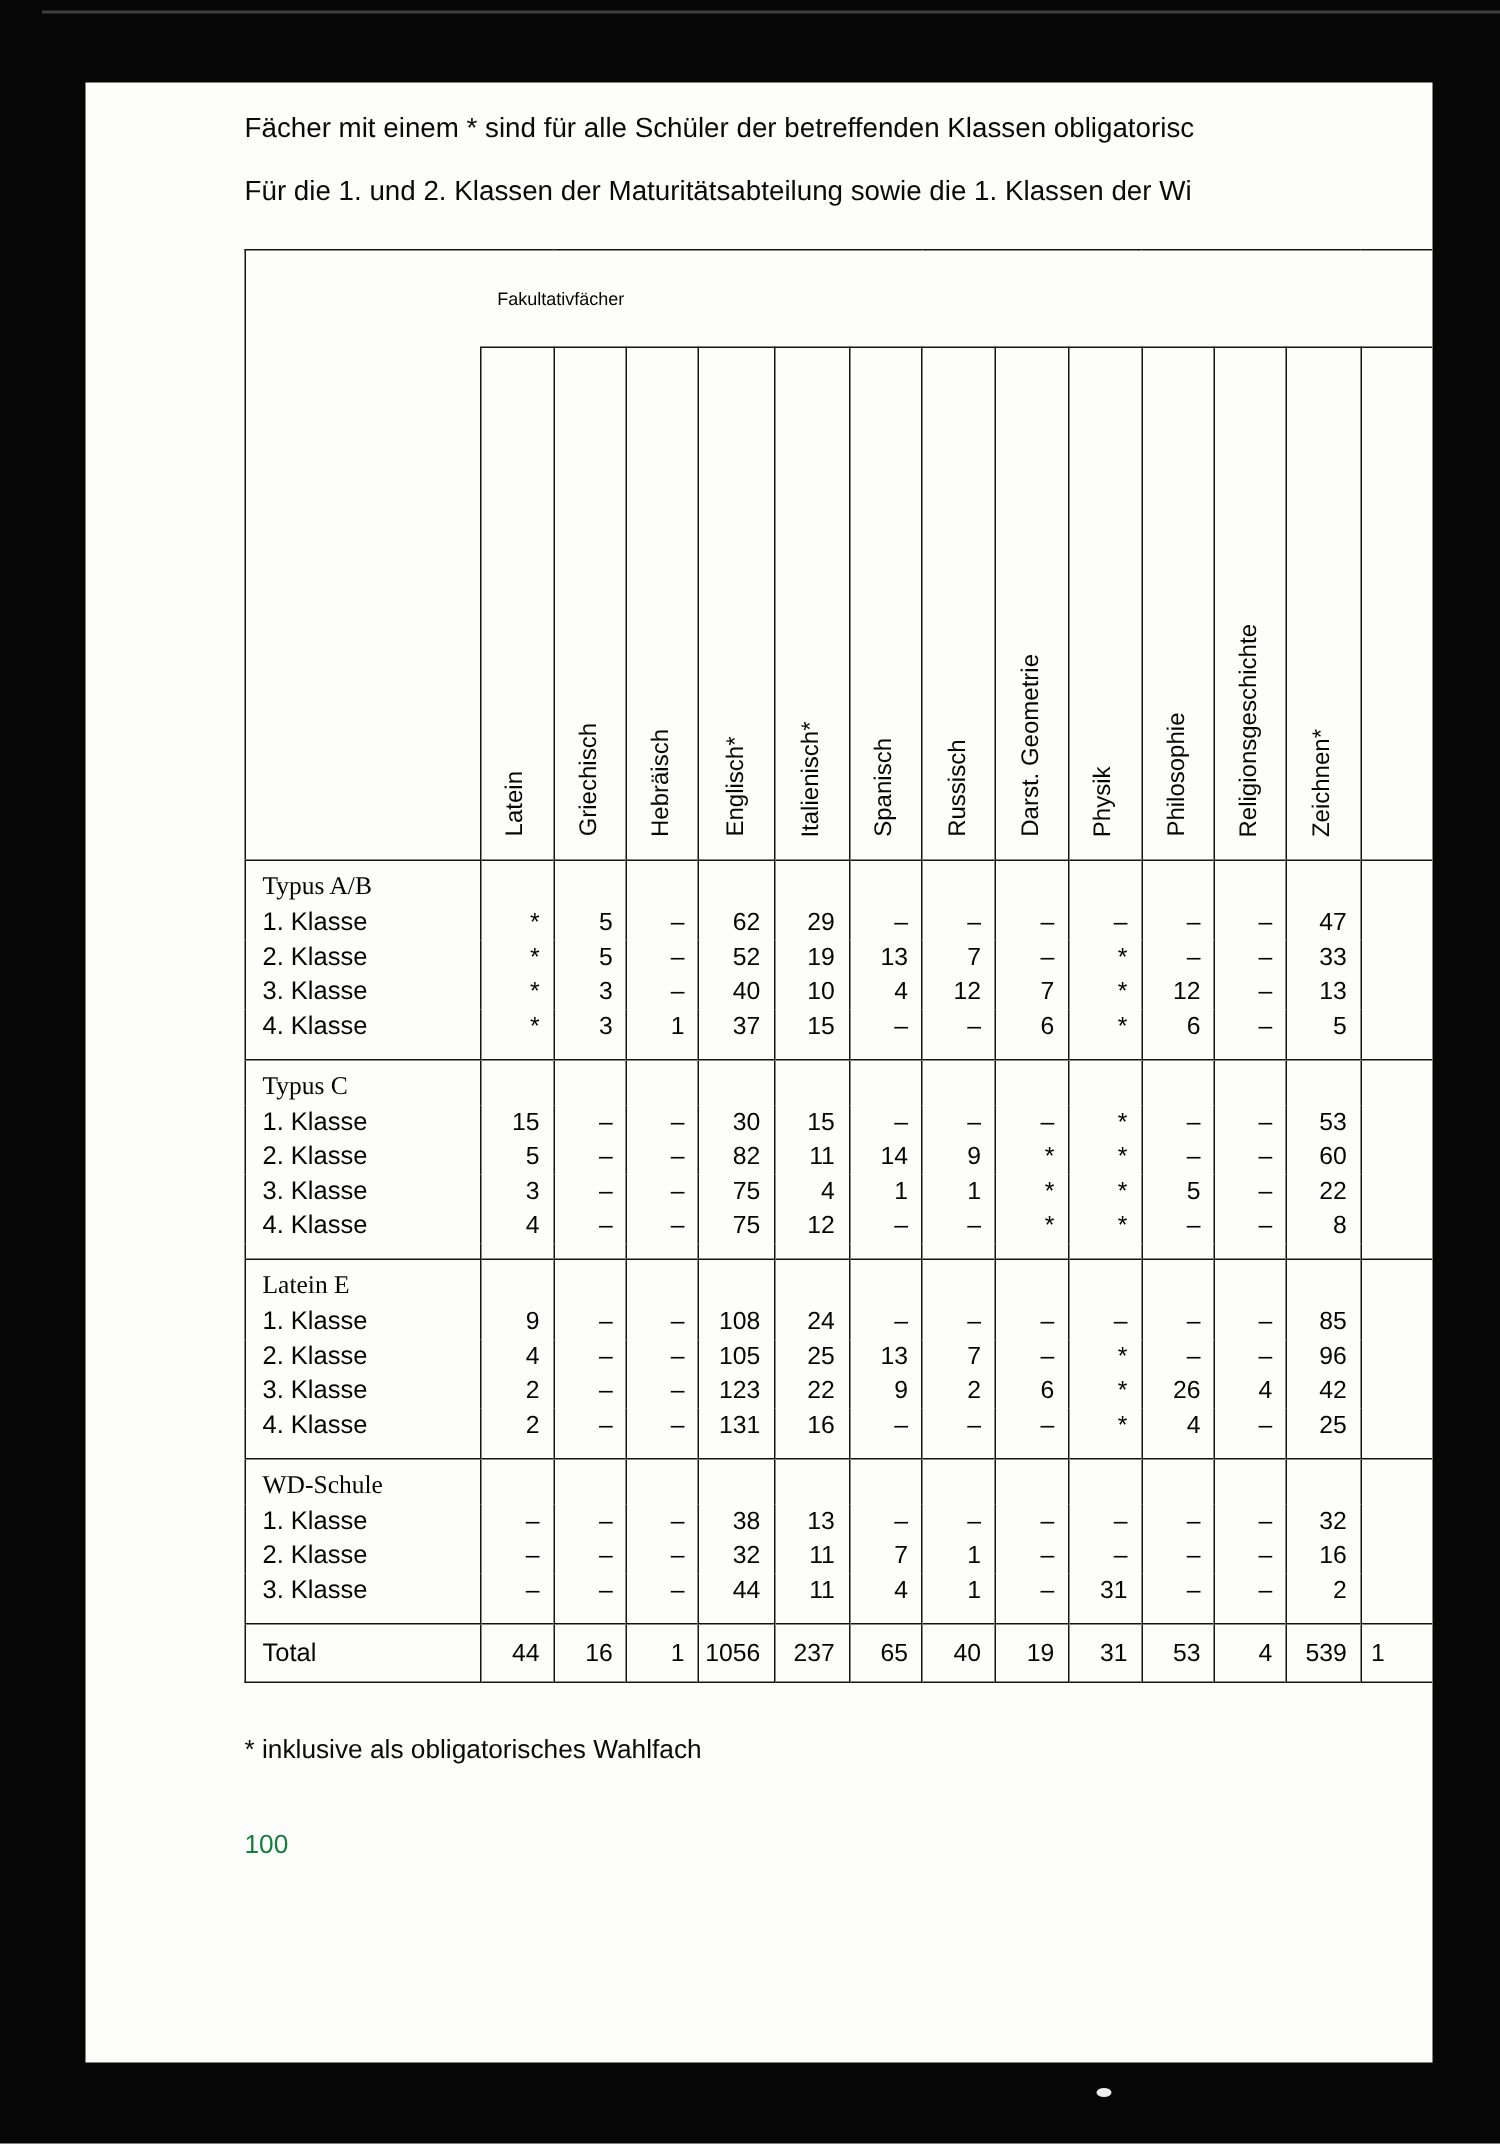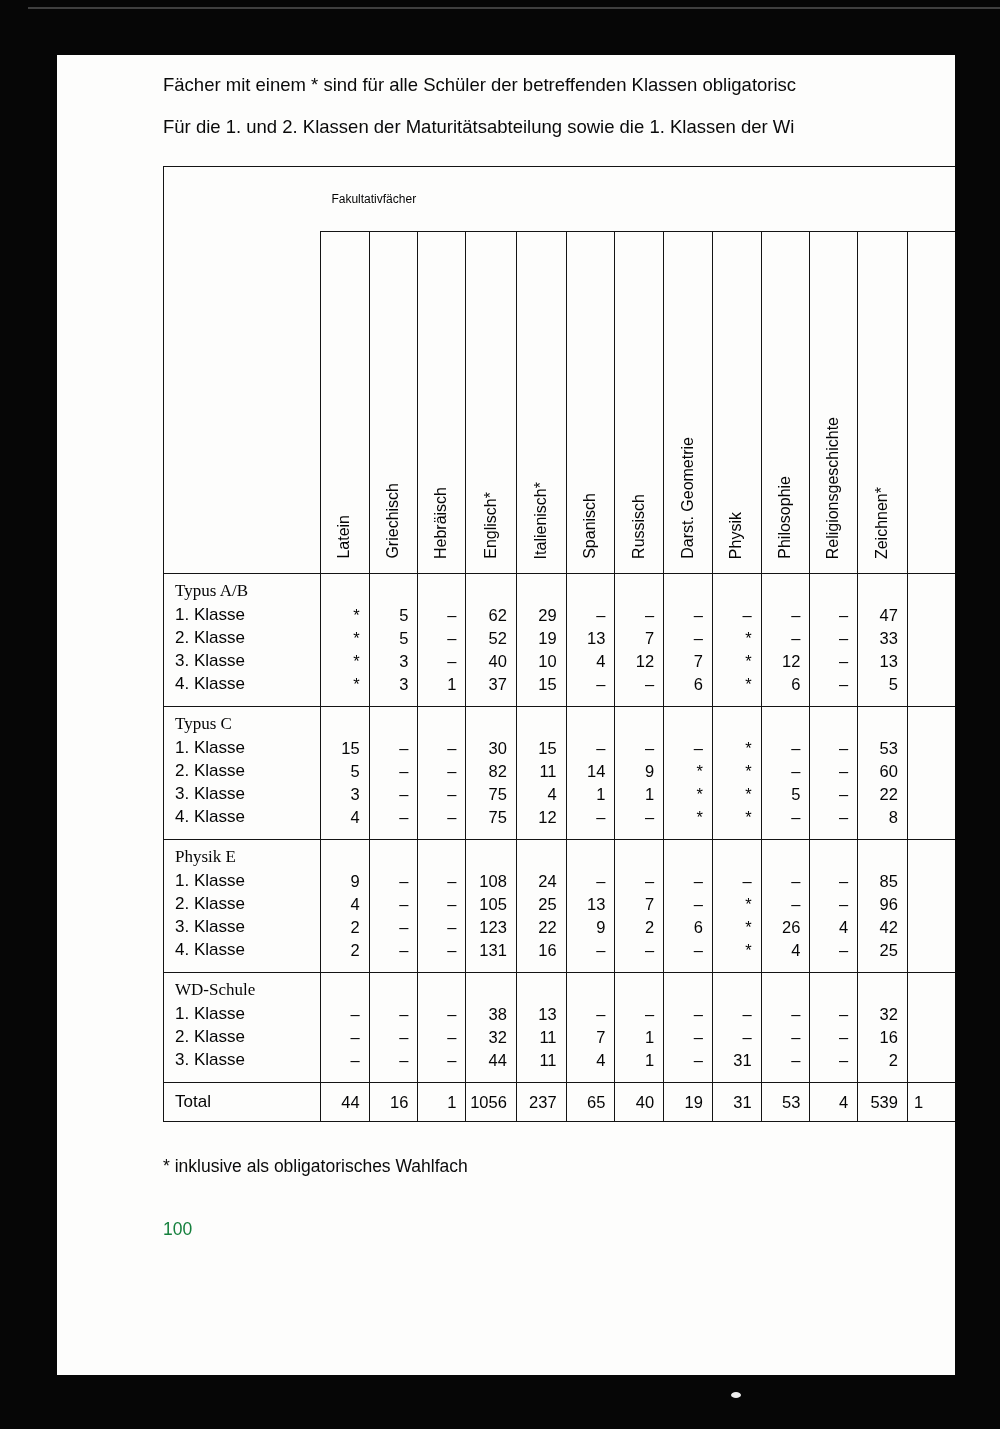--- a/index.html
+++ b/index.html
@@ -281,21 +281,21 @@
             <td class="v"></td>
             <td class="v"></td>
             <td class="v"></td>
             <td class="v"></td>
             <td class="v"></td>
             <td class="v"></td>
           </tr>
         </tbody>
         <tbody class="grp">
           <tr class="gtitle">
-            <th class="rlabel">Physik E</th>
+            <th class="rlabel">Latein E</th>
             <td class="v"></td>
             <td class="v"></td>
             <td class="v"></td>
             <td class="v"></td>
             <td class="v"></td>
             <td class="v"></td>
             <td class="v"></td>
             <td class="v"></td>
             <td class="v"></td>
             <td class="v"></td>

